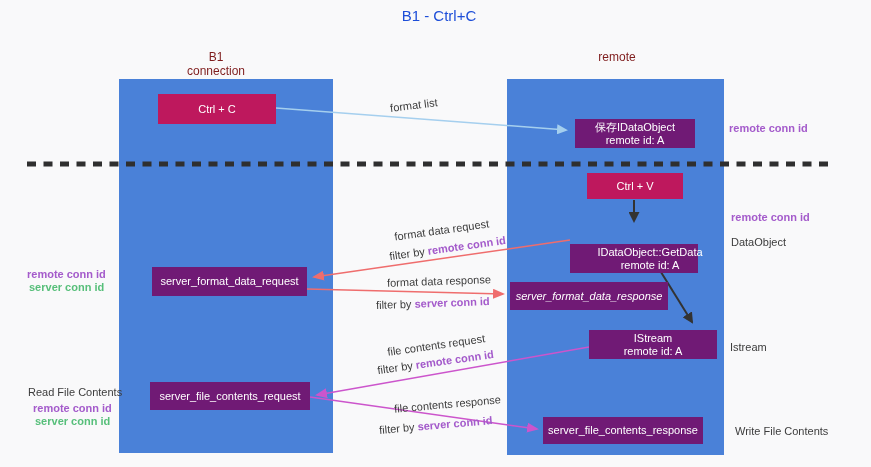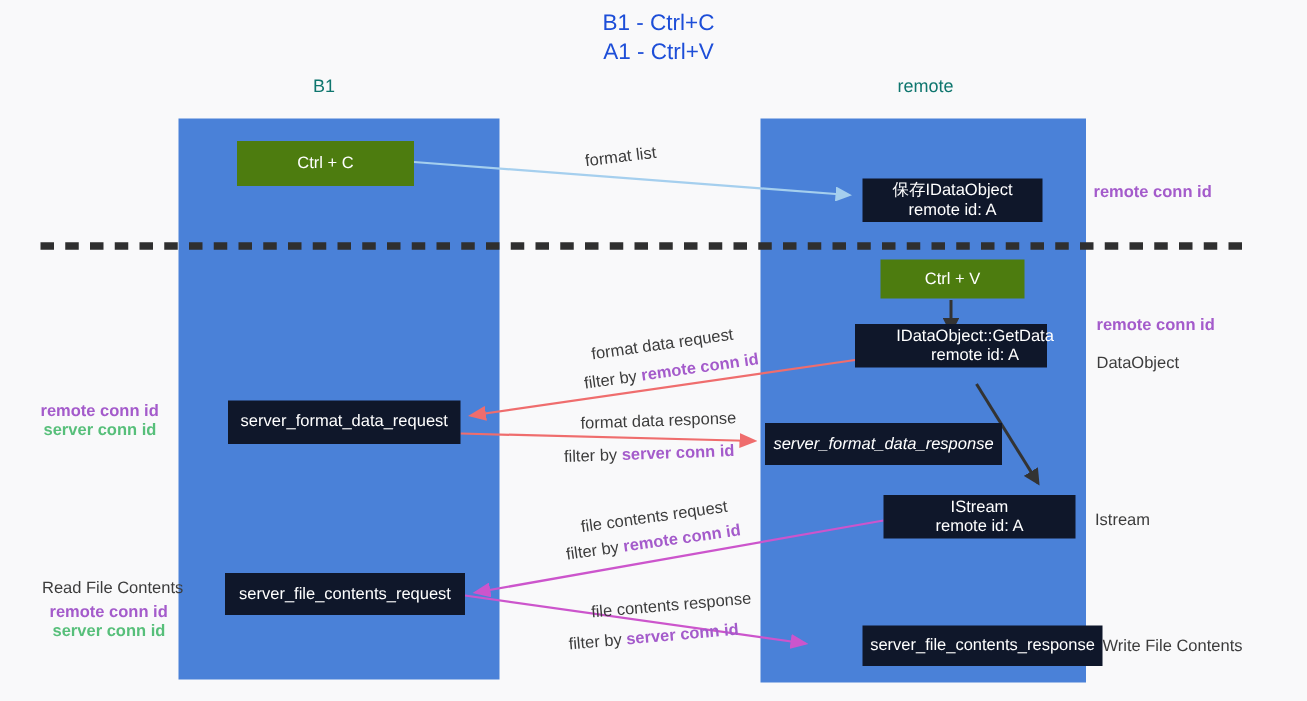--- a/index.html
+++ b/index.html
@@ -7,48 +7,48 @@
     width:871px;height:467px;position:relative;overflow:hidden;
     background:#f9f9fa;
     font-family:"Liberation Sans","DejaVu Sans",sans-serif;
     color:#3c3c3c;
   }
   .abs{position:absolute;}
   .title{
     left:324px;top:6px;width:230px;text-align:center;
     font-size:15px;line-height:19px;color:#1d4ed8;
   }
-  .lane-header{font-size:12px;line-height:14px;text-align:center;color:#0f766e;}
+  .lane-header{font-size:12px;line-height:14px;text-align:center;color:#7f1d1d;}
   .lane{
     background:#4a81d8;
   }
   .box{
     display:flex;flex-direction:column;align-items:center;justify-content:center;
     color:#ffffff;font-size:11px;line-height:13px;text-align:center;
     box-sizing:border-box;
   }
-  .box.green{background:#4d7c0f;}
-  .box.orange{background:#0f172a;}
+  .box.green{background:#be185d;}
+  .box.orange{background:#701a75;}
   .lbl{font-size:11px;line-height:13px;white-space:nowrap;color:#3c3c3c;}
   .lbl .purple{color:#a45bcb;font-weight:bold;}
   .purple-b{color:#a45bcb;font-weight:bold;font-size:11px;white-space:nowrap;}
   .green-b{color:#57bf7a;font-weight:bold;font-size:11px;white-space:nowrap;}
   .black-lbl{color:#3c3c3c;font-size:11px;white-space:nowrap;}
   svg.overlay{position:absolute;left:0;top:0;pointer-events:none;}
 </style>
 </head>
 <body>
 
 <div class="abs title">
   <div>B1 - Ctrl+C</div>
-  <div>A1 - Ctrl+V</div>
 </div>
 
 <div class="abs lane-header" style="left:156px;top:50px;width:120px;">
   <div>B1</div>
+  <div>connection</div>
 </div>
 <div class="abs lane-header" style="left:557px;top:50px;width:120px;">
   <div>remote</div>
 </div>
 
 <div class="abs lane" style="left:119px;top:79px;width:214px;height:374px;"></div>
 <div class="abs lane" style="left:507px;top:79px;width:217px;height:376px;"></div>
 
 <svg class="overlay" width="871" height="467" viewBox="0 0 871 467">
   <defs>
@@ -89,21 +89,21 @@
 
 <div class="abs box orange" style="left:575px;top:119px;width:120px;height:29px;">
   <div>保存IDataObject</div>
   <div>remote id: A</div>
 </div>
 
 <div class="abs box green" style="left:587px;top:173px;width:96px;height:26px;">
   <div>Ctrl + V</div>
 </div>
 
-<div class="abs box orange" style="left:570px;top:216px;width:128px;height:29px;padding-left:32px;">
+<div class="abs box orange" style="left:570px;top:244px;width:128px;height:29px;padding-left:32px;">
   <div>IDataObject::GetData</div>
   <div>remote id: A</div>
 </div>
 
 <div class="abs box orange" style="left:152px;top:267px;width:155px;height:29px;">
   <div>server_format_data_request</div>
 </div>
 
 <div class="abs box orange" style="left:510px;top:282px;width:158px;height:28px;font-style:italic;">
   <div>server_format_data_response</div>
@@ -111,21 +111,21 @@
 
 <div class="abs box orange" style="left:589px;top:330px;width:128px;height:29px;">
   <div>IStream</div>
   <div>remote id: A</div>
 </div>
 
 <div class="abs box orange" style="left:150px;top:382px;width:160px;height:28px;">
   <div>server_file_contents_request</div>
 </div>
 
-<div class="abs box orange" style="left:543px;top:417px;width:160px;height:27px;margin-left:32px;">
+<div class="abs box orange" style="left:543px;top:417px;width:160px;height:27px;">
   <div>server_file_contents_response</div>
 </div>
 
 <div class="abs lbl" style="left:390px;top:99px;transform:rotate(-7deg);">format list</div>
 
 <div class="abs lbl" style="left:394px;top:224px;transform:rotate(-8deg);">format data request</div>
 <div class="abs lbl" style="left:389px;top:242px;transform:rotate(-8deg);">
   <span>filter by </span><span class="purple">remote conn id</span>
 </div>
 

